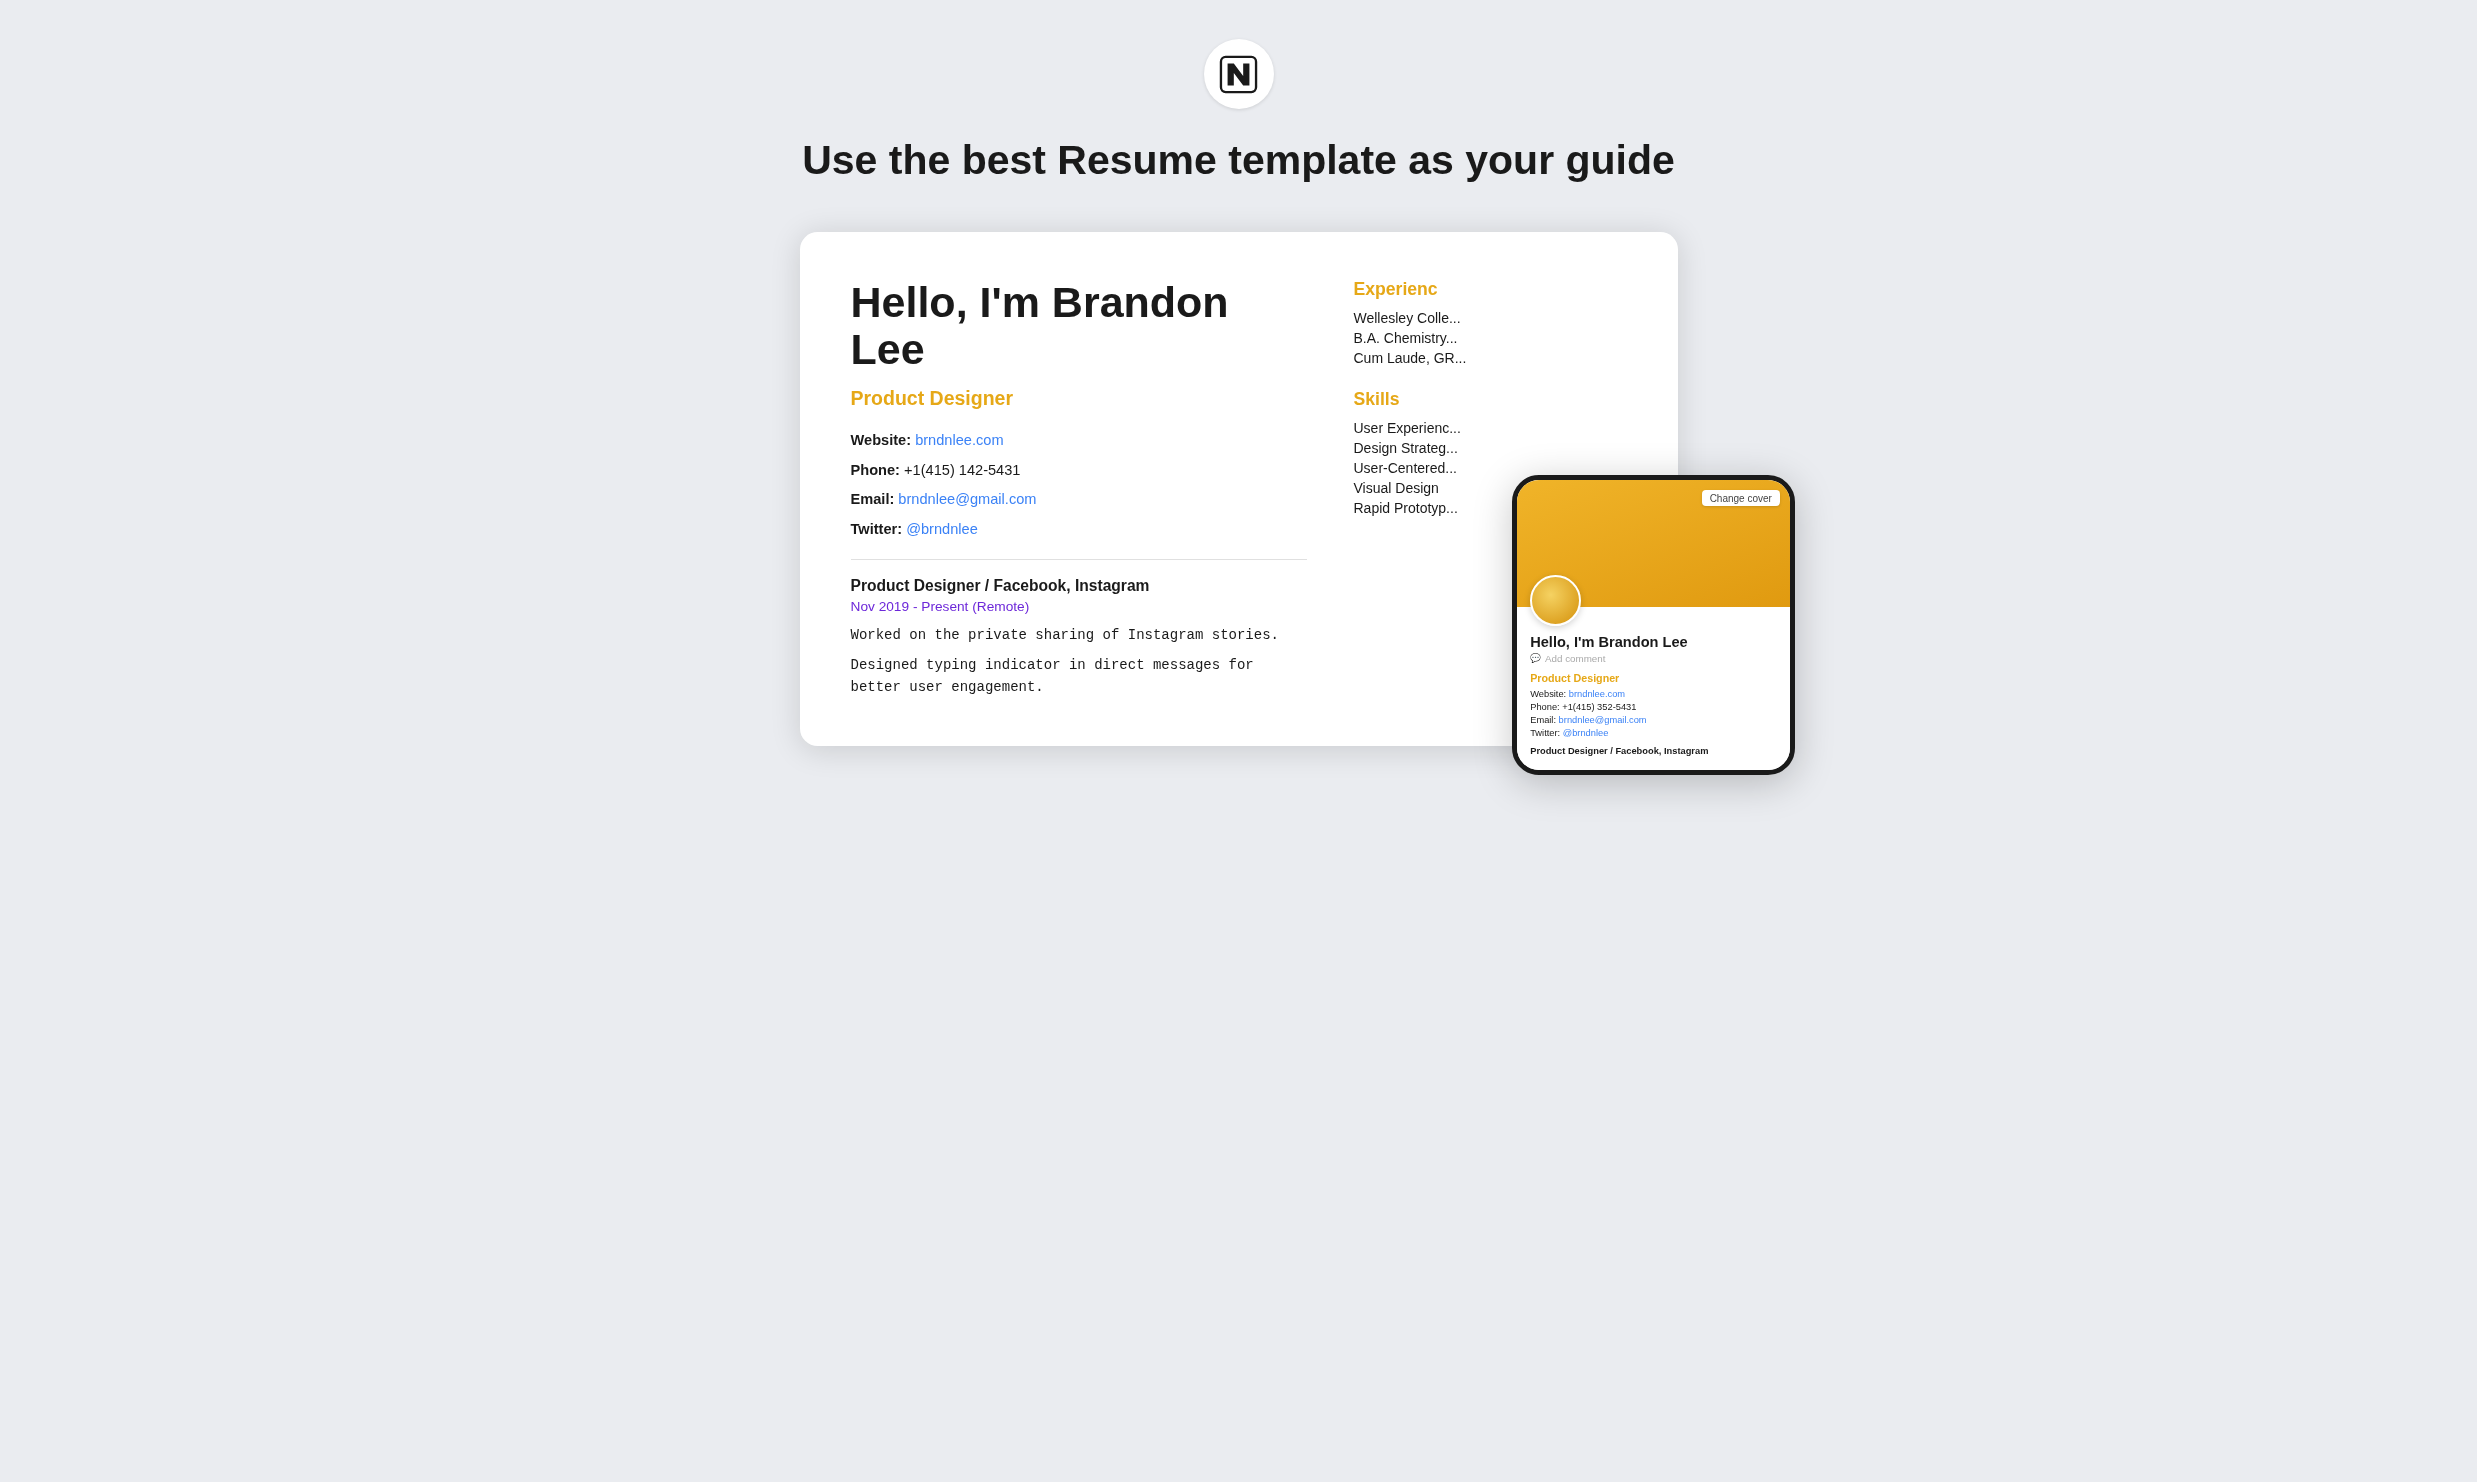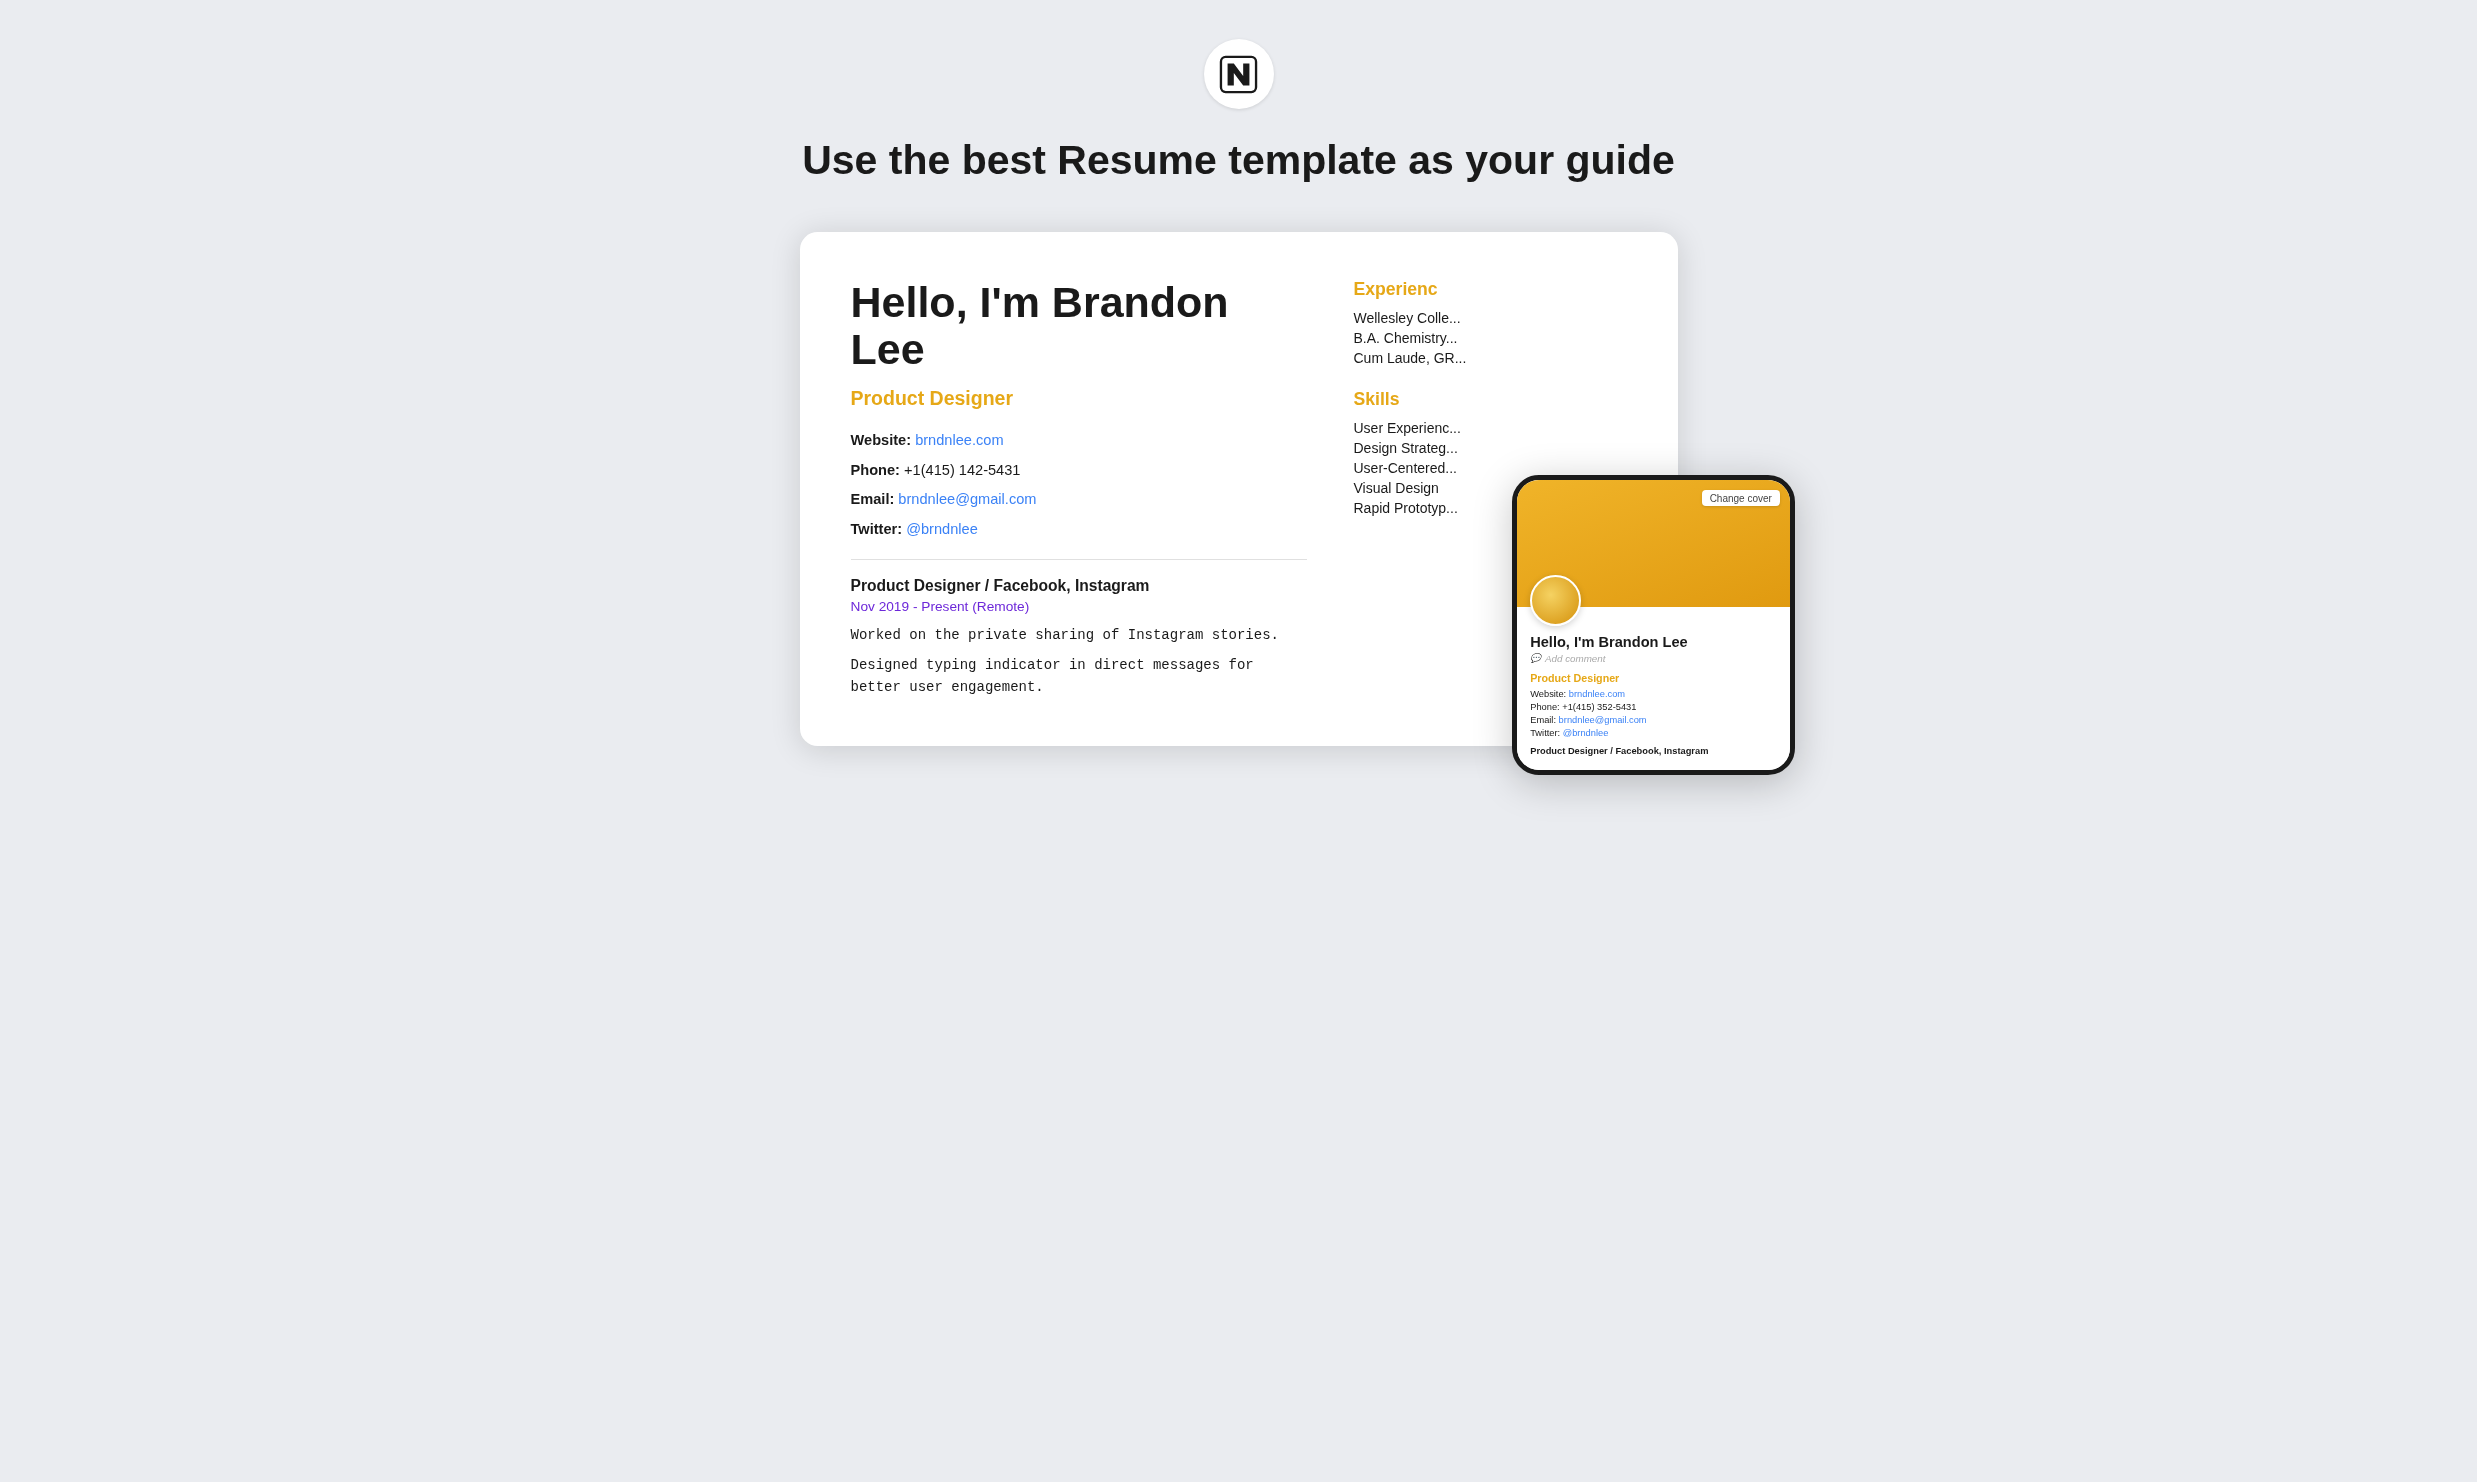--- a/index.html
+++ b/index.html
@@ -218,21 +218,20 @@
       margin-bottom: 2.9px;
     }
 
     .phone-comment {
       font-size: 9.8px;
       color: #aaa;
       margin-bottom: 7.8px;
       display: flex;
       align-items: center;
       gap: 3.9px;
-      font-style: italic;
     }
 
     .phone-comment::before {
       content: '💬';
       font-size: 8.8px;
     }
 
     .phone-subtitle {
       font-size: 10.7px;
       font-weight: 700;

